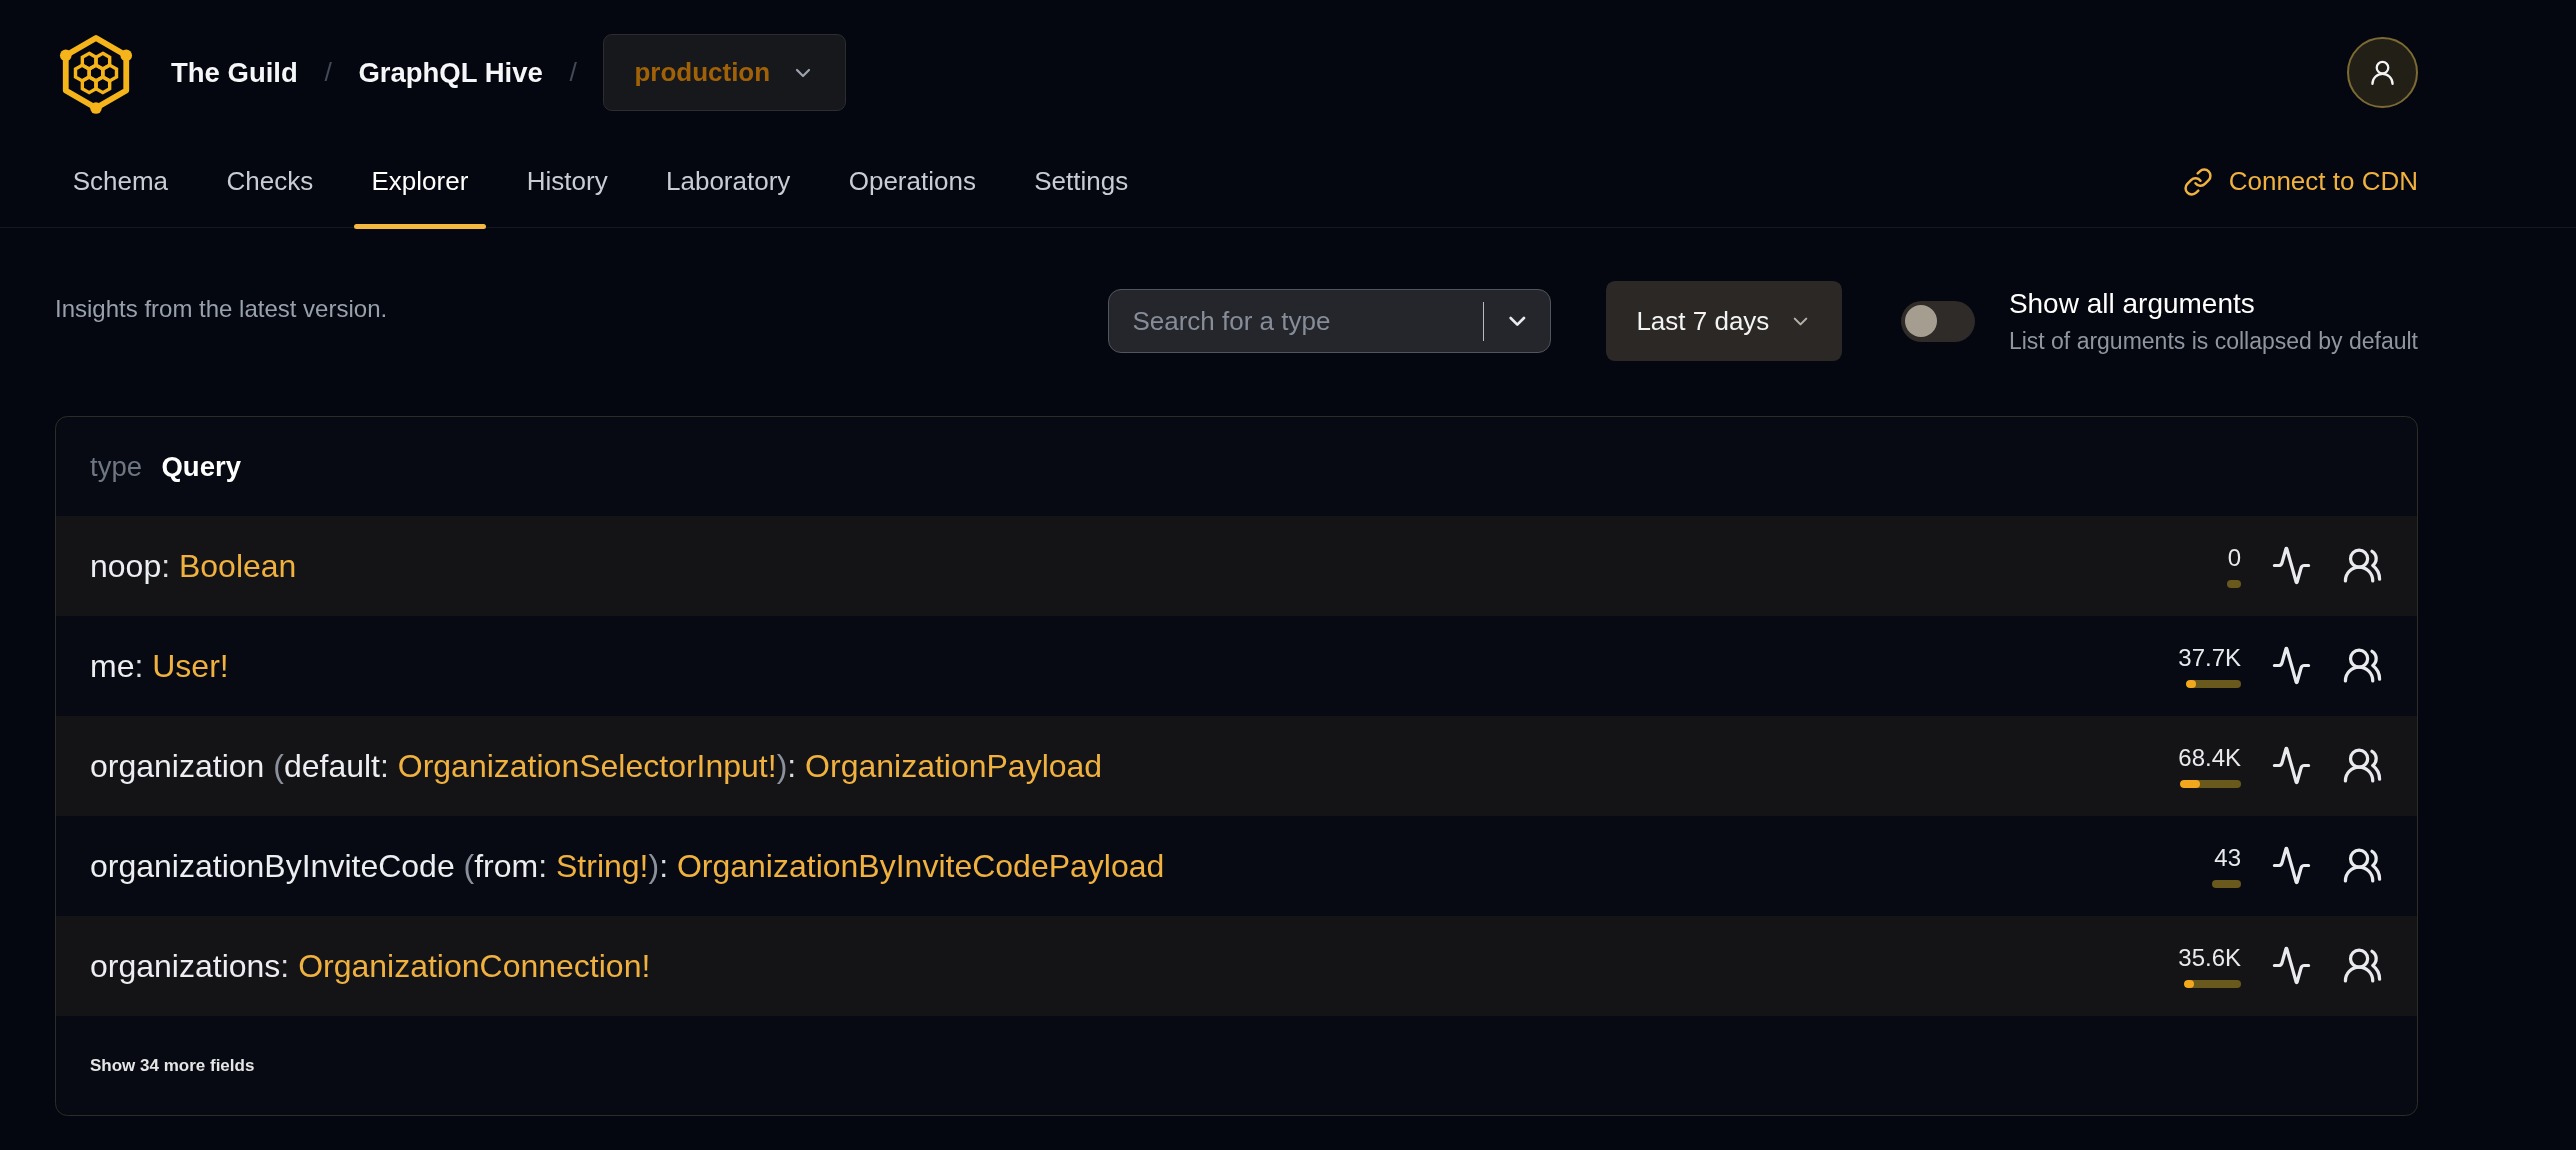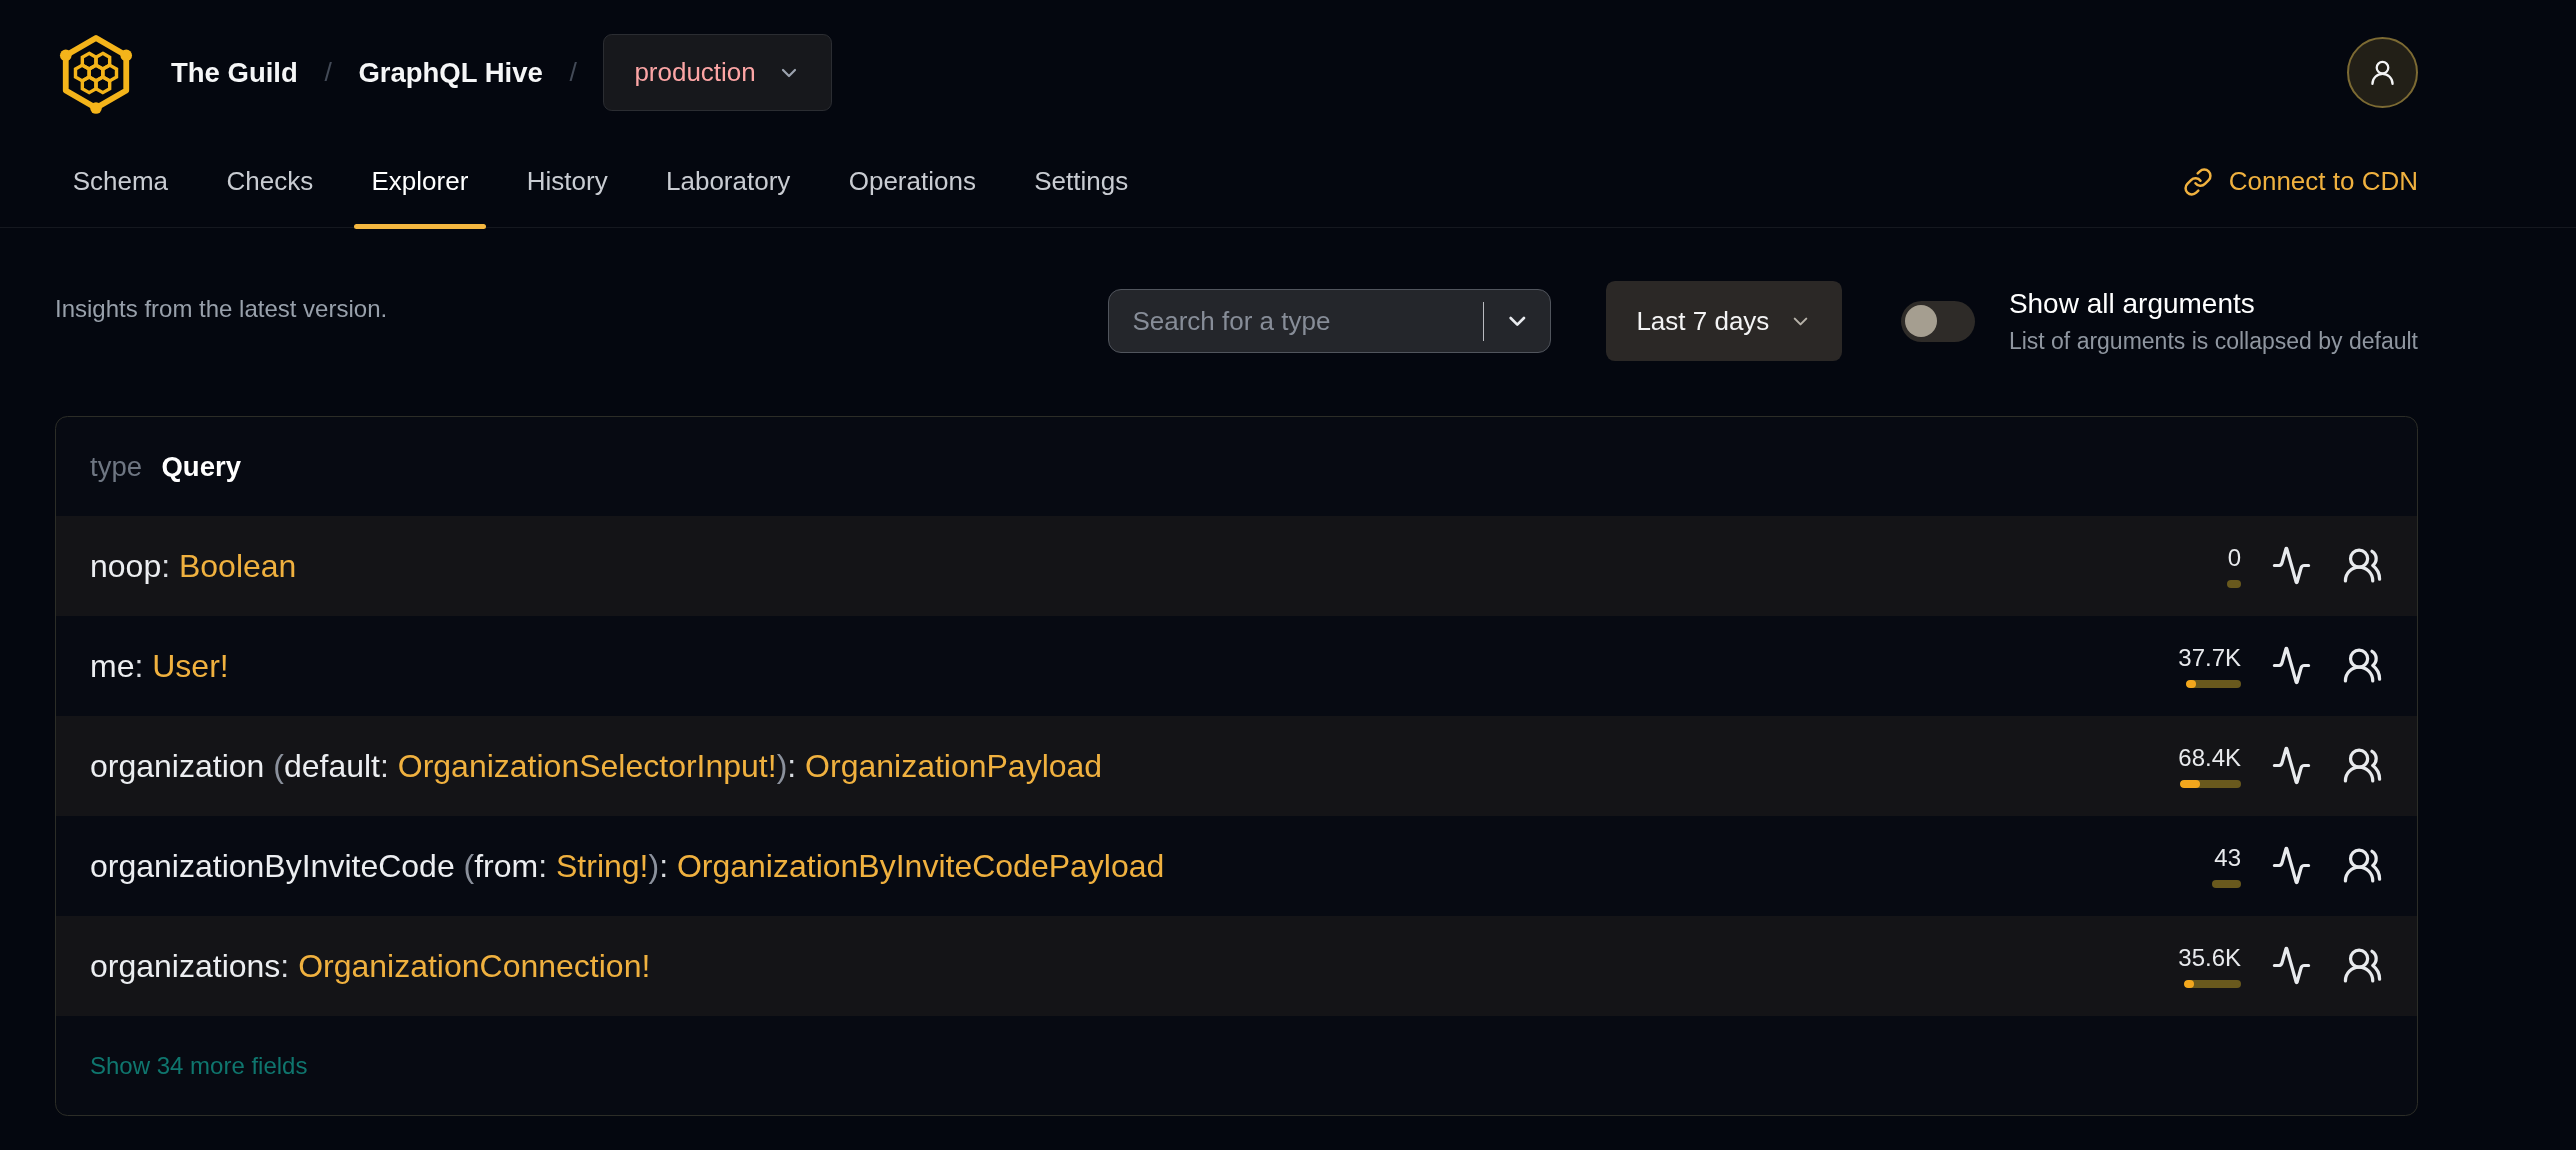--- a/index.html
+++ b/index.html
@@ -17,21 +17,21 @@
     padding:30px 158px 0 55px;
     height:115px;
   }
   .logo { width:82px; height:82px; margin-right:34px; cursor:pointer; }
   .crumb-name { font-size:27.5px; font-weight:600; color:#f5f6f7; cursor:pointer; }
   .crumb-sep { font-size:26.6px; color:#434a57; margin:0 26.6px; font-weight:400; }
   .target-btn {
     display:flex; align-items:center; gap:21px;
     background:#17181c; border:0.9px solid #2b2d32; border-radius:8.9px;
     height:77px; padding:0 30px; cursor:pointer;
-    font-size:26px; color:#fca5a5; font-weight:400;
+    font-size:26px; color:#a16207; font-weight:700;
   }
   .target-btn .chev { color:#9ca3af; }
   .header-spacer { flex:1; }
   .avatar-btn {
     width:71px; height:71px; border-radius:50%;
     border:2.7px solid #7c6a33; background:#221f17;
     display:flex; align-items:center; justify-content:center; cursor:pointer;
   }
 
   
@@ -128,21 +128,21 @@
   .stat-count { font-size:24px; color:#e8eaed; }
   .stat-bar { margin-top:8px; height:8.9px; border-radius:4.4px; background:#69591d; overflow:hidden; }
   .stat-bar .fill { height:100%; background:#f2a71d; border-radius:4.4px; }
   .icon-btn {
     background:none; border:none; cursor:pointer; color:#e8eaed;
     margin-left:30px; padding:0; display:flex; align-items:center;
   }
 
   .show-more-row {
     height:99px; display:flex; align-items:center; padding:0 34px;
-    font-size:24px; font-weight:400; color:#0f766e; cursor:pointer;
+    font-size:17px; font-weight:700; color:#e5e5e5; cursor:pointer;
   }
 </style>
 </head>
 <body>
 
 <header class="app-header">
   <div class="logo">
     <svg viewBox="0 0 48 48" fill="none" stroke="#f4b41a">
       <defs>
         <path id="hx" d="M0 -4.6 L4 -2.3 L4 2.3 L0 4.6 L-4 2.3 L-4 -2.3 Z"></path>

